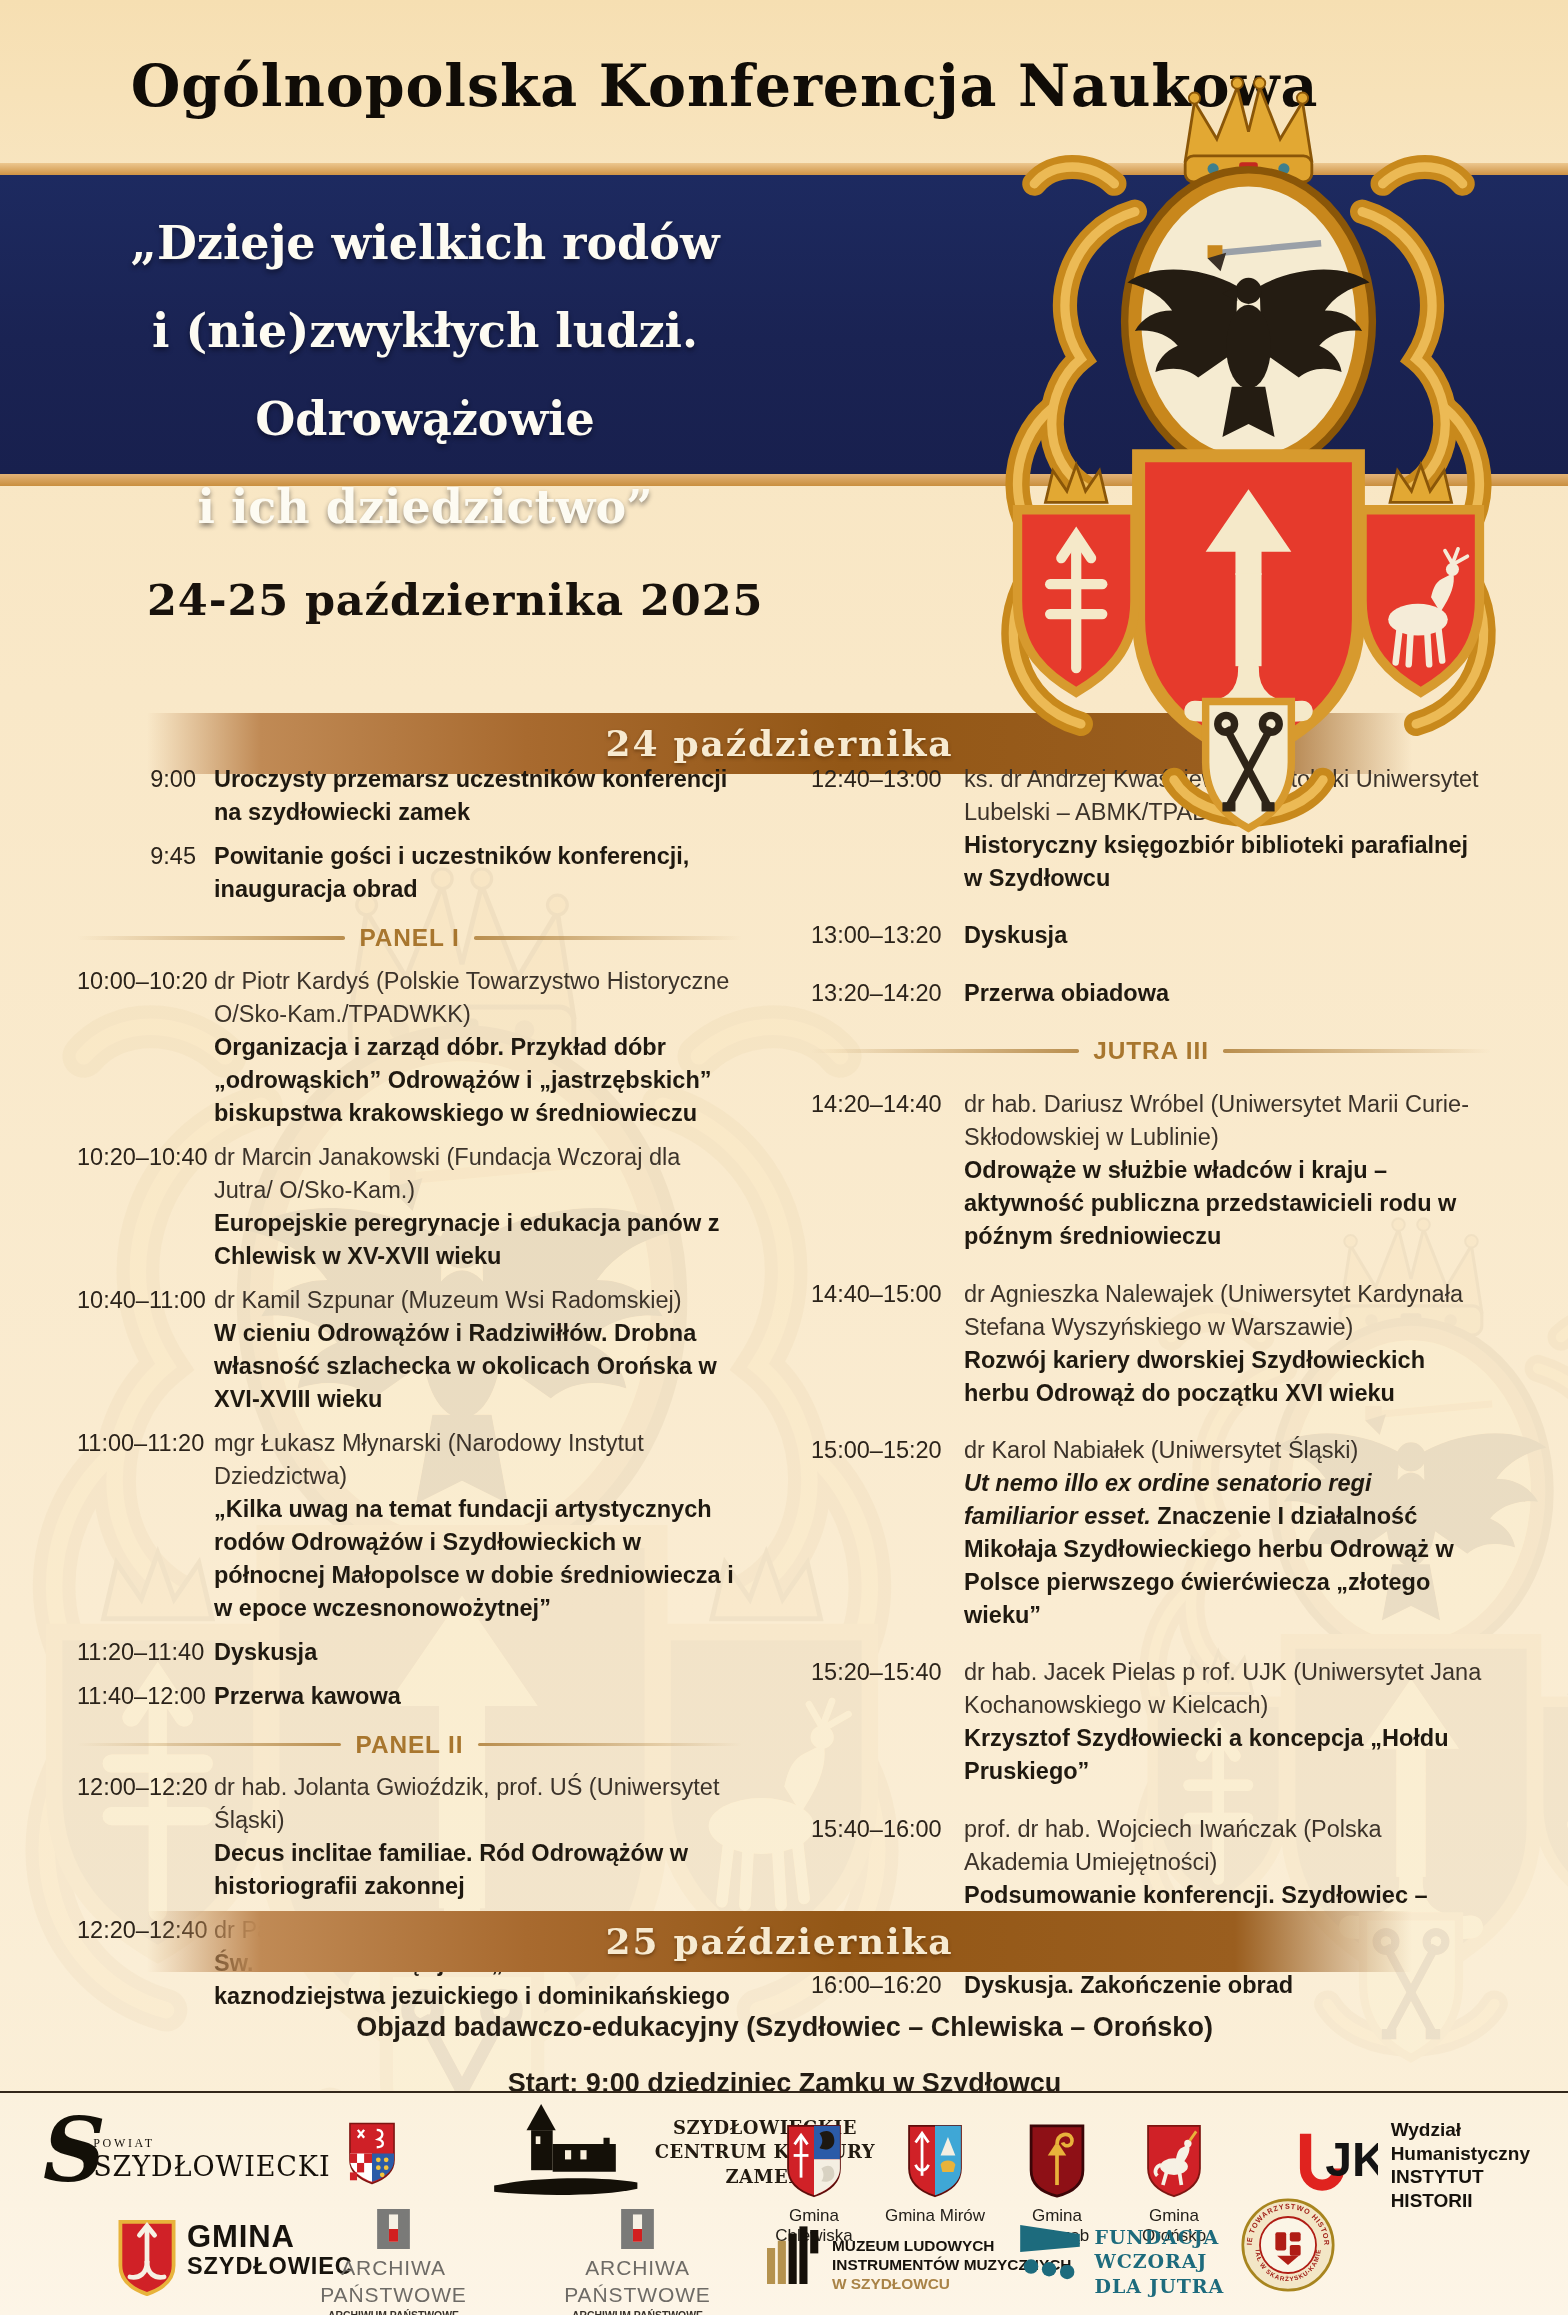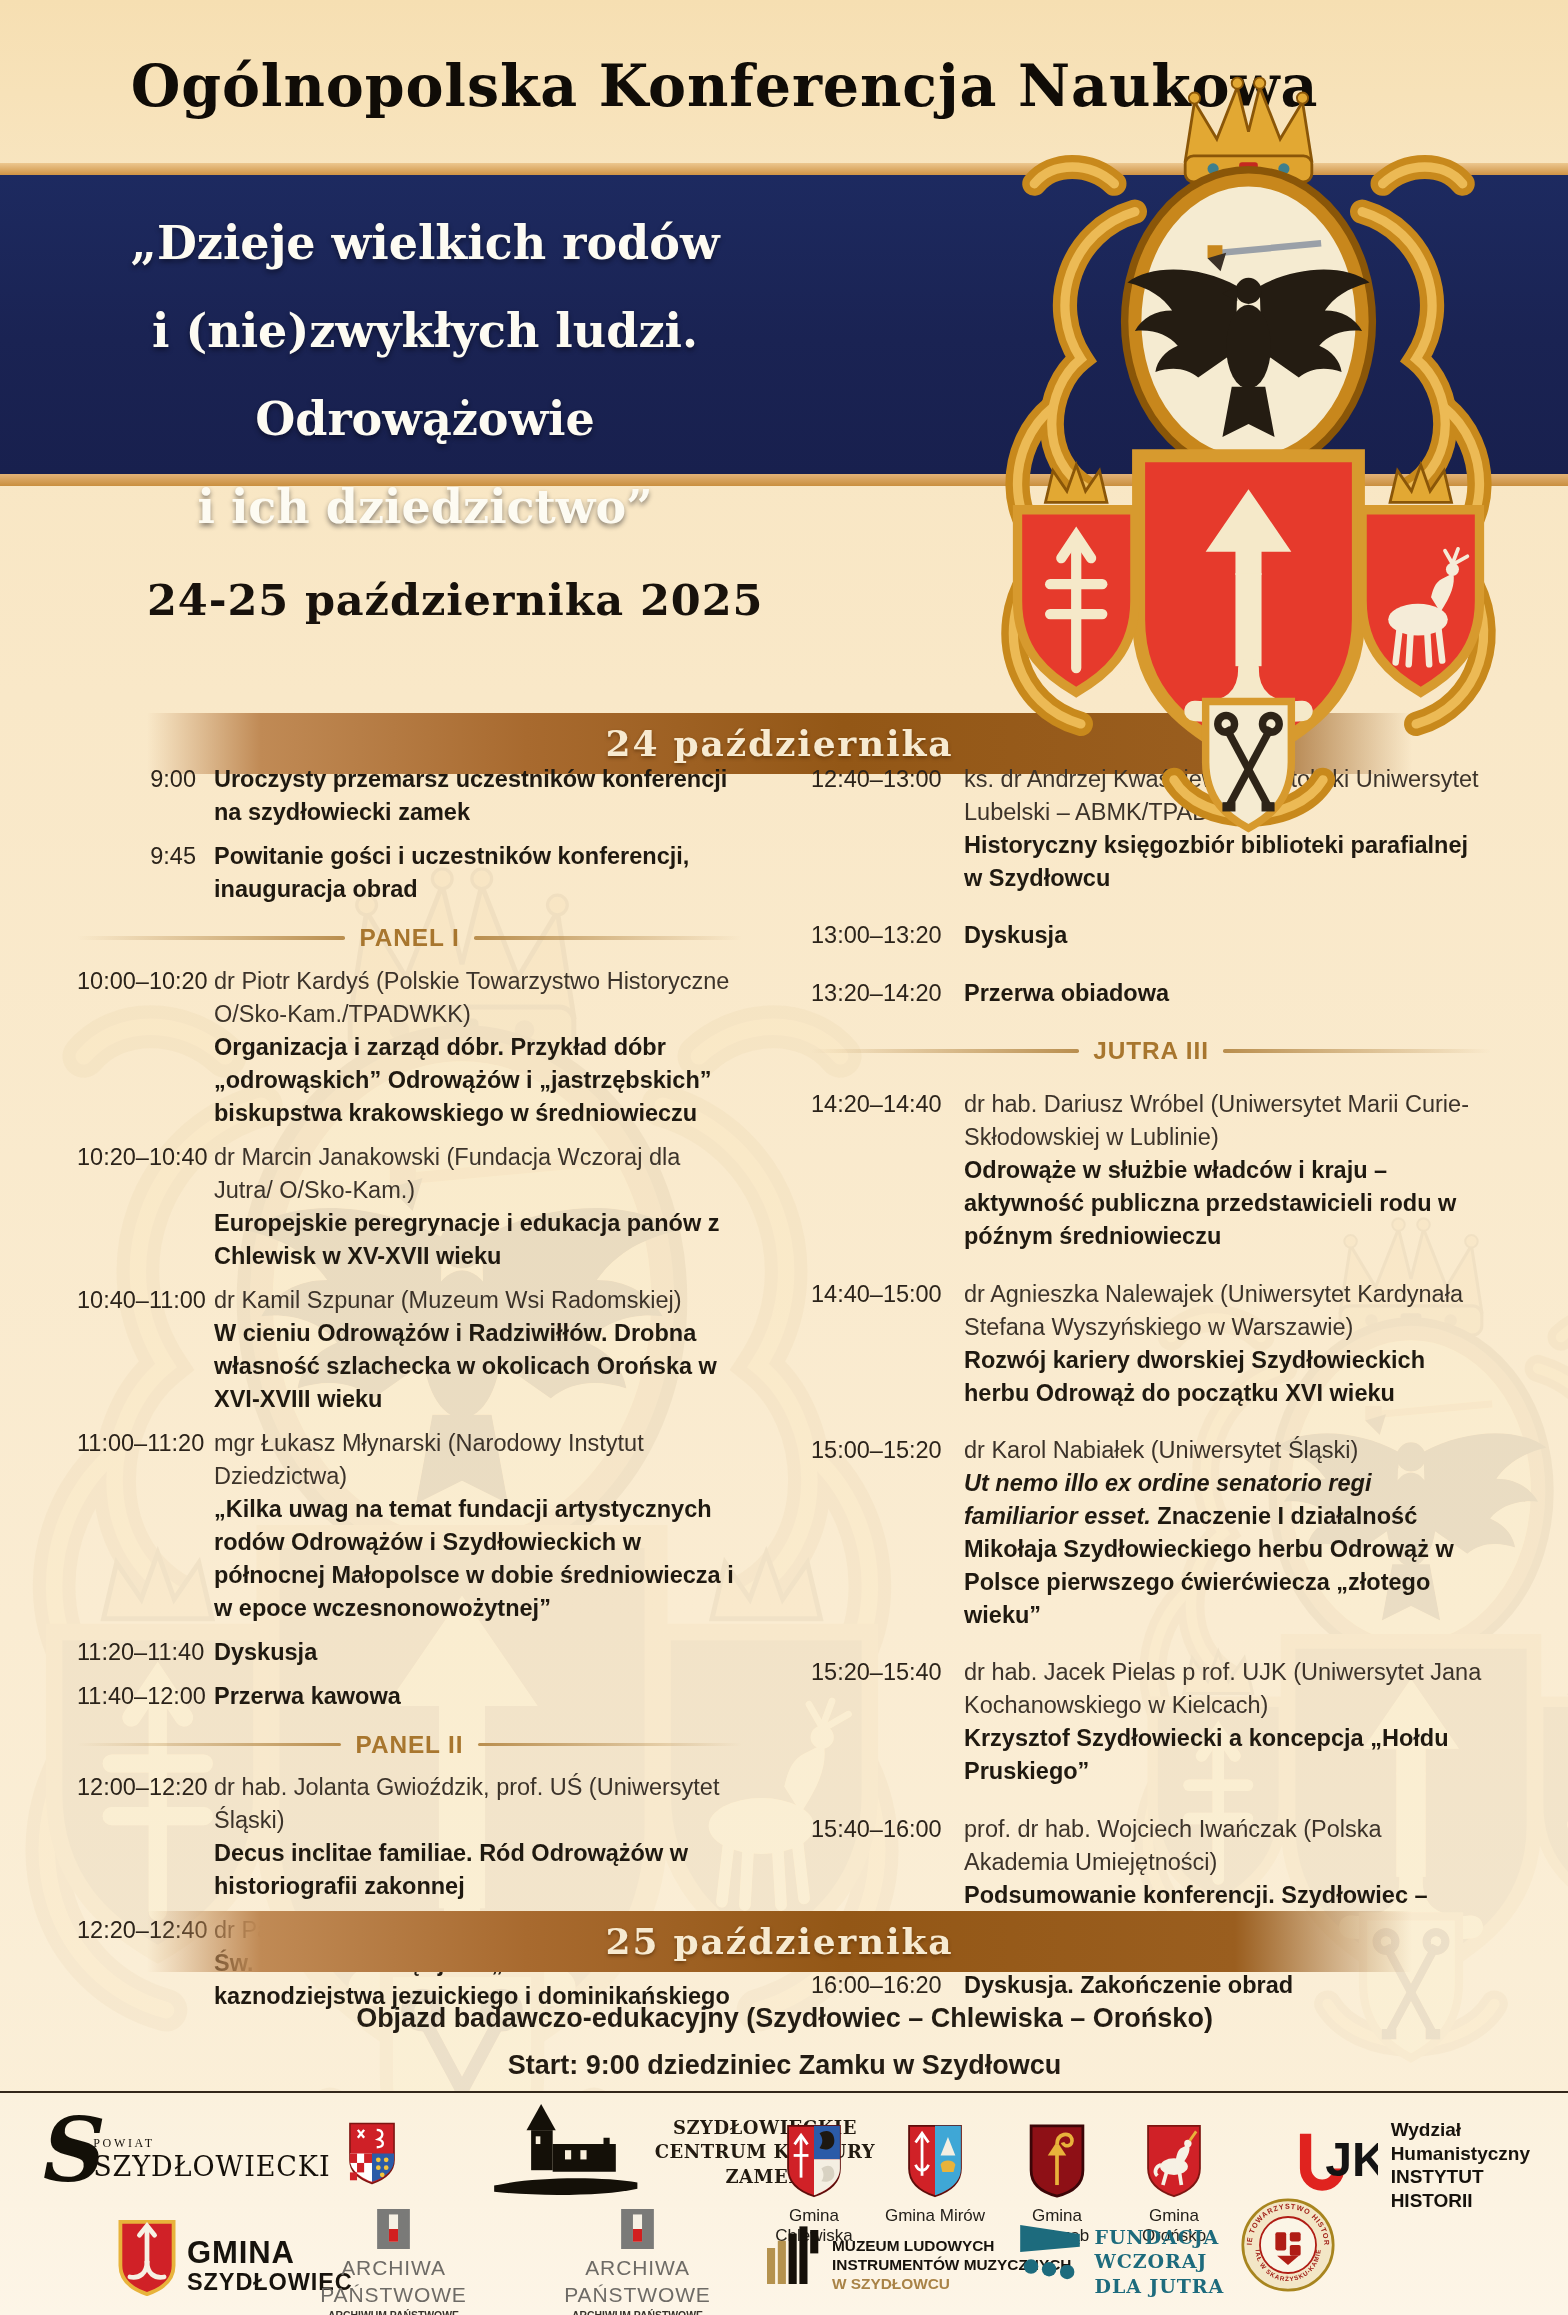--- a/index.html
+++ b/index.html
@@ -59,41 +59,41 @@
   .talk .it{font-style:italic;}
   .panel-head{display:flex; align-items:center; gap:14.5px; margin:18px 0 12.7px 0;}
   .col.right .panel-head{margin:27px 0 23.5px 0;}
   .panel-label{font-weight:700; font-size:24.4px; letter-spacing:0.9px; color:#a8762e; white-space:nowrap;}
   .rule{flex:1; height:3.6px; border-radius:1.8px;}
   .rule.l{background:linear-gradient(90deg,rgba(185,142,78,0),#b98e4e);}
   .rule.r{background:linear-gradient(90deg,#b98e4e,rgba(185,142,78,0));}
   
   .excursion{position:absolute; left:0; top:1995px; width:100%; text-align:center; z-index:2;
     font-weight:700; font-size:27px; line-height:47px; color:#231c13;}
-  .excursion p{margin:0;}
+  .excursion p{margin:9px;}
   
   .footer{
     position:absolute; left:0; top:2091px; width:100%; height:224px; z-index:4;
     background:linear-gradient(180deg,#fbf1dd,#fdf5e7); border-top:2.7px solid #33271a; box-sizing:border-box;
   }
   .footer .lg{position:absolute;}
   .lg-powiat{left:43px; top:22px; display:flex; align-items:center;}
   .script-s{font-family:"DejaVu Serif",serif; font-style:italic; font-weight:700; font-size:87px; line-height:72px; color:#131008;}
   .powiat-text{margin-left:-12.7px; margin-top:16.3px;}
   .powiat-w1{font-family:Liberation Serif, serif; font-size:12px; letter-spacing:2.7px; color:#15100a; text-transform:uppercase;}
   .powiat-w2{font-family:"DejaVu Serif",serif; font-size:27px; letter-spacing:0.9px; color:#15100a; text-transform:uppercase;}
   .powiat-crest{margin-left:14.5px; margin-top:5.4px;}
   .lg-sck{left:488px; top:9px; display:flex; align-items:center;}
   .sck-text{margin-left:12.7px; text-align:center; font-family:"DejaVu Serif",serif; font-weight:700; font-size:18px; line-height:24.4px; color:#221a10; letter-spacing:0.5px;}
   .lg-gmina{width:118px; text-align:center; top:31px;}
   .lg-gmina .cap{margin-top:5.4px; font-size:17px; color:#24201a;}
   .g1{left:755px;} .g2{left:876px;} .g3{left:998px;} .g4{left:1115px;}
   .lg-ujk{left:1295px; top:25px; display:flex; align-items:center;}
   .ujk-text{margin-left:12.7px; font-weight:700; font-size:19px; line-height:23.5px; color:#16120c;}
-  .lg-gszyd{left:118px; top:127px; display:flex; align-items:flex-end;}
+  .lg-gszyd{left:118px; top:127px; display:flex; align-items:flex-start;}
   .gszyd-text{margin-left:11px; font-weight:800; color:#17130d;}
   .gszyd-1{font-size:31px; letter-spacing:0.9px; line-height:33px;}
   .gszyd-2{font-size:23.5px; letter-spacing:0.9px;}
   .lg-arch{top:116px; width:163px; text-align:center;}
   .a1{left:312px;} .a2{left:556px;}
   .arch-big{font-size:21px; line-height:23.5px; color:#6e6b66; letter-spacing:0.9px; margin-top:3.6px;}
   .arch-small{font-size:10.4px; line-height:12.7px; color:#38322b; font-weight:700; margin-top:3.6px;}
   .lg-muz{left:767px; top:127px; display:flex; align-items:center;}
   .muz-text{margin-left:11px; font-weight:700; font-size:15.4px; line-height:19px; color:#16120c;margin-top:16px;}
   .muz-text .tan{color:#a98347;}

